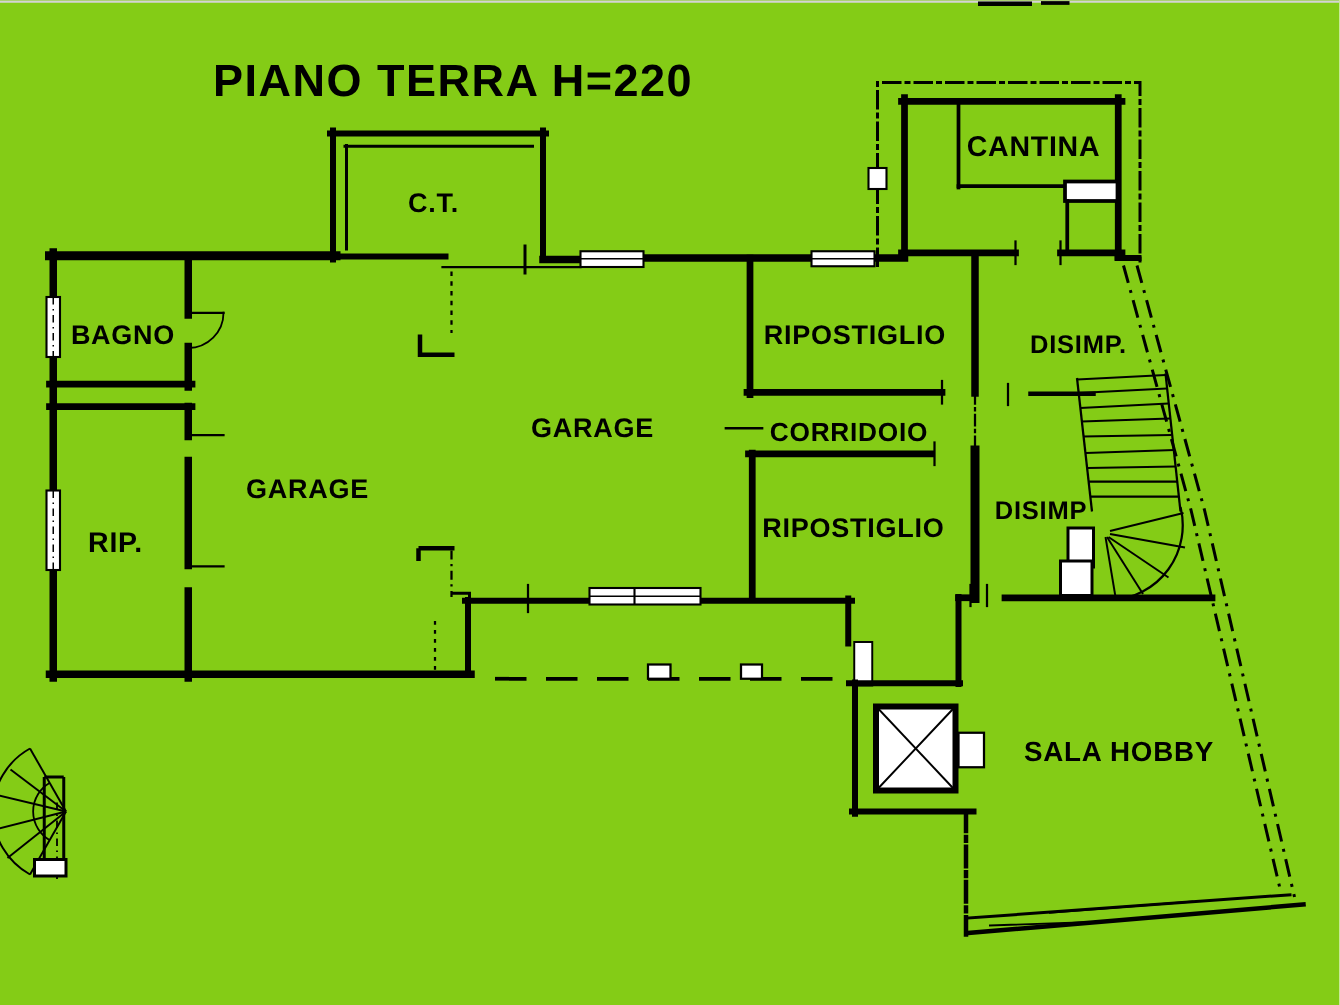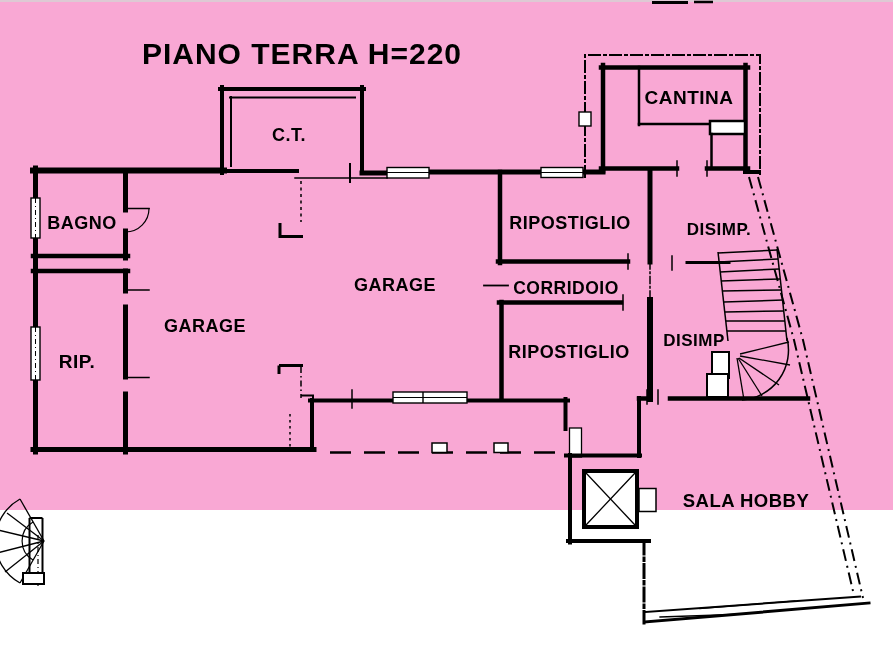--- a/index.html
+++ b/index.html
@@ -1,17 +1,17 @@
 <!DOCTYPE html>
 <html><head>
 <meta charset="utf-8">
 <style>
   html,body{margin:0;padding:0;background:#ffffff;}
   body{width:893px;height:670px;overflow:hidden;}
-  .plan-wrap{position:relative;width:893px;height:510px;background:#f9a8d4;}
+  .plan-wrap{position:relative;width:893px;height:670px;background:#84cc16;}
   svg{display:block;}
   text{font-family:"Liberation Sans","DejaVu Sans",sans-serif;font-weight:bold;fill:#000;}
   .title-text{letter-spacing:1px;}
   .room-text{letter-spacing:0.5px;}
 </style>
 </head>
 <body>
 
 <div class="plan-wrap">
 <svg width="893" height="670" viewBox="0 0 893 670">

